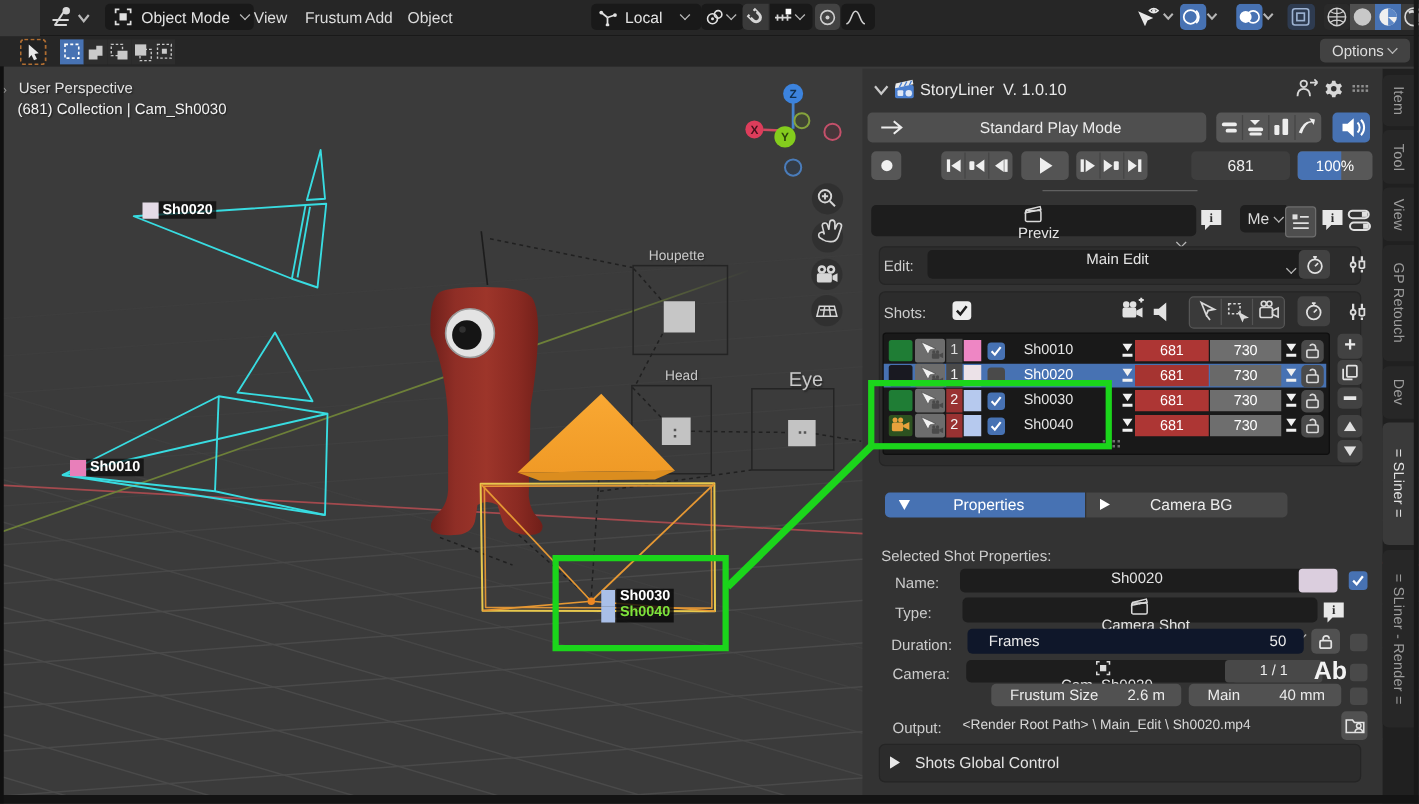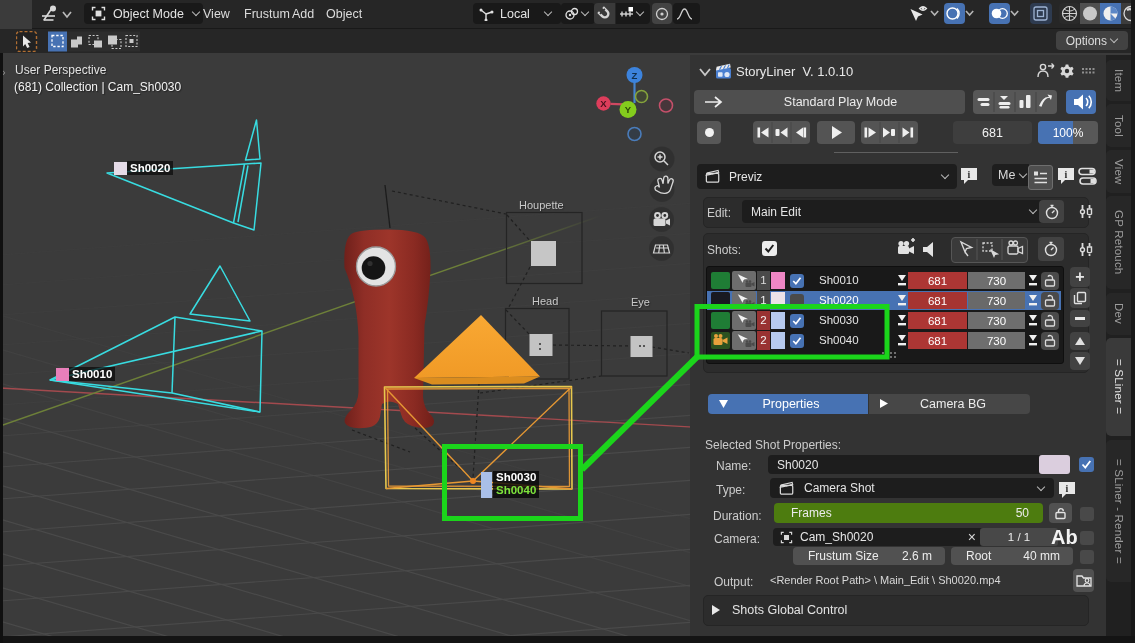--- a/index.html
+++ b/index.html
@@ -9,21 +9,21 @@
   #topbar{left:0;top:0;width:1135px;height:28px;background:#262626;border-bottom:1px solid #191919;margin-left:32px;}
   #toolbar{left:0;top:29px;width:1135px;height:24px;background:#262626;border-bottom:2px solid #1a1a1a;}
   .menu{color:#dcdcdc;font-size:12.5px;line-height:28px;}
   .ddark{background:#191919;border-radius:4px;color:#e3e3e3;font-size:12.5px;display:flex;align-items:center;}
   .chev{width:8px;height:8px;display:inline-block;position:relative;}
   .chev:after{content:"";position:absolute;left:1px;top:1px;width:5px;height:5px;
      border-right:1.6px solid #b9b9b9;border-bottom:1.6px solid #b9b9b9;transform:rotate(45deg);}
   
   #panel{left:690px;top:55px;width:416px;height:582px;background:#333333;}
   .lbl{color:#cccccc;font-size:12px;line-height:14px;}
-  .fld{background:#1d1d1d;border-radius:4px;color:#e5e5e5;font-size:12px;display:flex;align-items:center;}
+  .fld{background:#1d1d1d;border-radius:4px;color:#e5e5e5;font-size:12px;display:flex;align-items:center;flex-direction:column;}
   .btn{background:#575757;border-radius:4px;color:#ececec;font-size:12px;display:flex;align-items:center;justify-content:center;}
   .btn2{background:#424242;border-radius:4px;display:flex;align-items:center;justify-content:center;}
   .blue{background:#4772b3;}
   .box{background:#2c2c2c;border:1px solid #252525;border-radius:5px;}
   .ck{border-radius:3px;}
   
   .tab{position:absolute;left:1106px;width:25px;background:#272727;border-radius:5px 0 0 5px;color:#9d9d9d;
        display:flex;align-items:center;justify-content:center;}
   .tab span{writing-mode:vertical-rl;font-size:11.5px;white-space:nowrap;letter-spacing:.2px;}
 </style>
@@ -337,21 +337,21 @@
       <path d="M655.5 245 L667.5 245 L669.5 253 L653.5 253 Z"></path>
       <path d="M656 248 h12.6 M659.8 245 l-1.1 8 M663.3 245 l1.1 8"></path>
     </g>
   </svg>
 
   <div class="abs" style="left:2px;top:66px;color:#909090;font-size:11px">›</div>
   <div class="abs" style="left:15px;top:63px;color:#e2e2e2;font-size:12px;text-shadow:1px 1px 1px #222">User Perspective</div>
   <div class="abs" style="left:14px;top:80px;color:#f3f3f3;font-size:12px;text-shadow:1px 1px 1px #222">(681) Collection | Cam_Sh0030</div>
   <div class="abs" style="left:519px;top:199px;color:#c9c9c9;font-size:11px;text-shadow:1px 1px 1px #2a2a2a">Houpette</div>
   <div class="abs" style="left:532px;top:295px;color:#c9c9c9;font-size:11px;text-shadow:1px 1px 1px #2a2a2a">Head</div>
-  <div class="abs" style="left:631px;top:296px;color:#c9c9c9;font-size:11px;text-shadow:1px 1px 1px #2a2a2a">Eye</div>
+  <div class="abs" style="left:631px;top:296px;color:#c9c9c9;font-size:16px;text-shadow:1px 1px 1px #2a2a2a">Eye</div>
   <div class="abs" style="left:114px;top:162px;width:13px;height:13px;background:#e5dbe7"></div>
   <div class="abs" style="left:127px;top:161px;background:rgba(10,10,10,.72);color:#fff;font-size:11.5px;font-weight:bold;padding:1px 3px">Sh0020</div>
   <div class="abs" style="left:56px;top:368px;width:13px;height:13px;background:#e87fba"></div>
   <div class="abs" style="left:69px;top:367px;background:rgba(10,10,10,.72);color:#fff;font-size:11.5px;font-weight:bold;padding:1px 3px">Sh0010</div>
   <div class="abs" style="left:481px;top:471.5px;width:11px;height:13px;background:#a9bfe8"></div>
   <div class="abs" style="left:493px;top:470.5px;background:rgba(8,8,8,.8);color:#fff;font-size:11.5px;font-weight:bold;padding:0 3px;line-height:13.5px">Sh0030</div>
   <div class="abs" style="left:481px;top:485px;width:11px;height:13px;background:#a9bfe8"></div>
   <div class="abs" style="left:493px;top:484px;background:rgba(8,8,8,.8);color:#7de33c;font-size:11.5px;font-weight:bold;padding:0 3px;line-height:13.5px">Sh0040</div>
   <div id="panel" class="abs">
 
@@ -765,21 +765,21 @@
         <path d="M3.5 6.5 l2.5 -.8 M7.5 5.7 l2.5 -.8 M11.5 4.9 l2.5 -.8" stroke="#d9d9d9" stroke-width="1.2"></path>
       </svg>
       <span style="margin-left:9px">Camera Shot</span>
       <span class="chev" style="margin-left:auto;margin-top:-3px"></span>
     </div>
     <svg class="abs" style="left:366px;top:424px" width="22" height="22" viewBox="0 0 22 22">
       <path d="M3 3 h16 v12 h-9 l-4 4 v-4 h-3 z" fill="#e8e8e8"></path>
       <text x="11" y="12.6" font-size="10" font-weight="bold" fill="#2b2b2b" text-anchor="middle" font-family="Liberation Serif">i</text>
     </svg>
     <div class="lbl abs" style="left:23px;top:454px">Duration:</div>
-    <div class="abs" style="left:84px;top:448px;width:269px;height:20px;background:#4d7c0f;border-radius:4px;color:#ececec;font-size:12px;display:flex;align-items:center">
+    <div class="abs" style="left:84px;top:448px;width:269px;height:20px;background:#0f172a;border-radius:4px;color:#ececec;font-size:12px;display:flex;align-items:center">
       <span style="margin-left:17px">Frames</span>
         <span style="margin-left:auto;margin-right:14px">50</span>
     </div>
     <div class="abs" style="left:359px;top:448px;width:23px;height:20px;background:#515151;border-radius:4px;display:flex;align-items:center;justify-content:center">
       <svg width="13" height="13" viewBox="0 0 13 13" fill="none" stroke="#e3e3e3" stroke-width="1.4">
         <rect x="2" y="5.5" width="9" height="6" rx="1"></rect>
         <path d="M4.5 5.5 V4 a2.4 2.4 0 0 1 4.8 0"></path>
       </svg>
     </div>
     <div class="abs ck" style="left:390px;top:452px;width:14px;height:14px;background:#494949"></div>
@@ -795,21 +795,21 @@
       <span style="margin-left:auto;margin-right:8px;color:#d8d8d8;font-size:14px;line-height:10px">×</span>
     </div>
     <div class="abs" style="left:290px;top:473px;width:78px;height:18px;background:#484848;border-radius:3px;color:#ececec;font-size:11.5px;display:flex;align-items:center;justify-content:center">1 / 1</div>
     <div class="abs" style="left:361px;top:472px;width:22px;height:20px;color:#f2f2f2;font-size:20px;font-weight:bold;text-align:center;line-height:20px">Ab</div>
     <div class="abs ck" style="left:390px;top:476px;width:14px;height:14px;background:#494949"></div>
     <div class="abs" style="left:103px;top:492px;width:152px;height:18px;background:#515151;border-radius:4px;color:#ececec;font-size:12px;display:flex;align-items:center">
       <span style="margin-left:15px">Frustum Size</span>
         <span style="margin-left:auto;margin-right:13px">2.6 m</span>
     </div>
     <div class="abs" style="left:261px;top:492px;width:122px;height:18px;background:#515151;border-radius:4px;color:#ececec;font-size:12px;display:flex;align-items:center">
-      <span style="margin-left:15px">Root</span>
+      <span style="margin-left:15px">Main</span>
         <span style="margin-left:auto;margin-right:13px">40 mm</span>
     </div>
     <div class="abs ck" style="left:390px;top:495px;width:14px;height:14px;background:#494949"></div>
     <div class="lbl abs" style="left:24px;top:520px">Output:</div>
     <div class="abs" style="left:80px;top:519px;color:#d8d8d8;font-size:11px">&lt;Render Root Path&gt; \ Main_Edit \ Sh0020.mp4</div>
     <div class="abs" style="left:383px;top:514px;width:21px;height:23px;background:#515151;border-radius:4px;display:flex;align-items:center;justify-content:center">
       <svg width="16" height="15" viewBox="0 0 16 15">
         <path d="M1 3 h5 l1.5 2 H15 v8 H1 z" fill="none" stroke="#e3e3e3" stroke-width="1.3"></path>
         <circle cx="11" cy="7.5" r="1.8" fill="none" stroke="#e3e3e3" stroke-width="1.2"></circle>
         <path d="M8 13 q0 -3 3 -3 q3 0 3 3" fill="none" stroke="#e3e3e3" stroke-width="1.2"></path>

